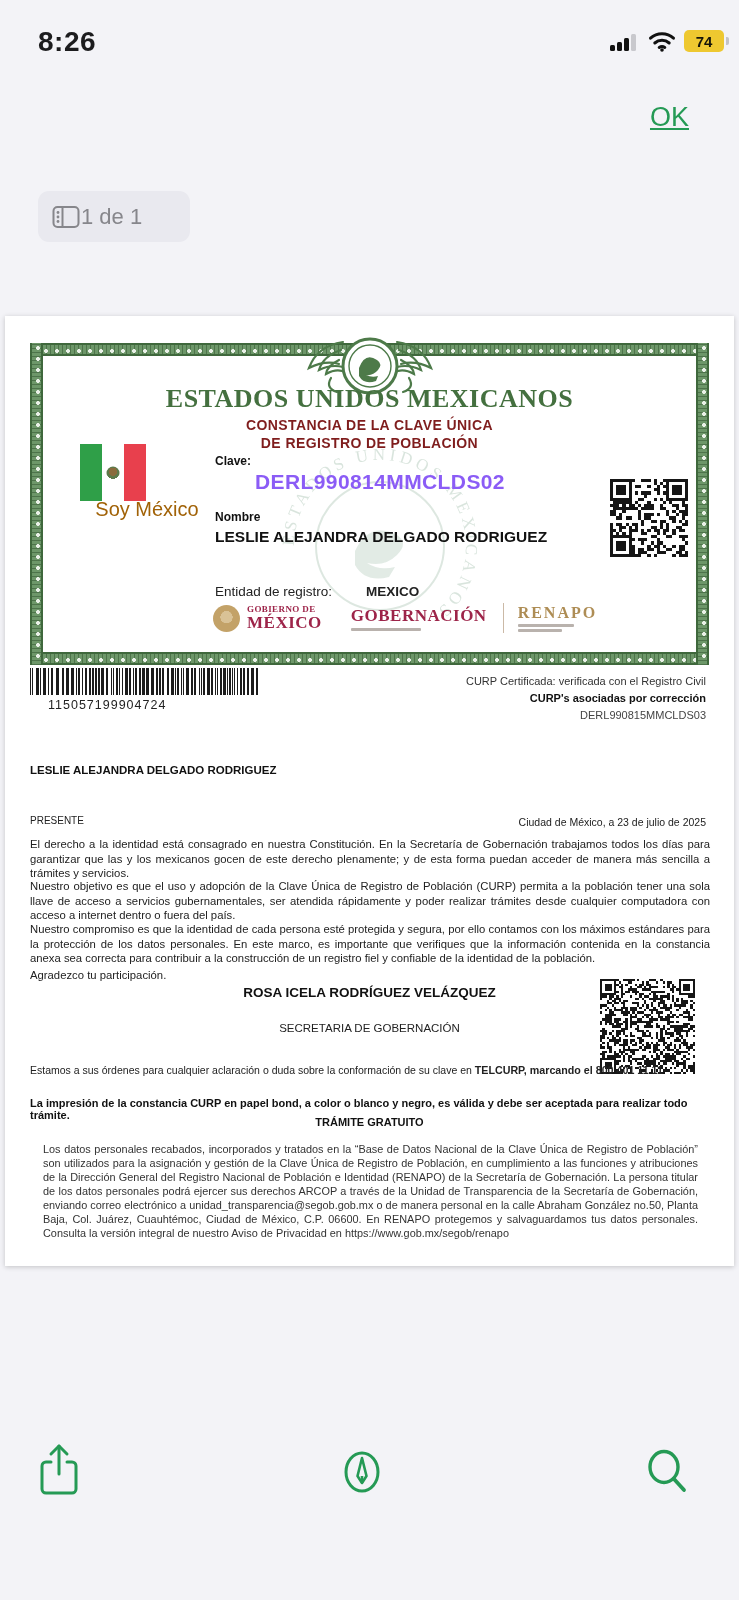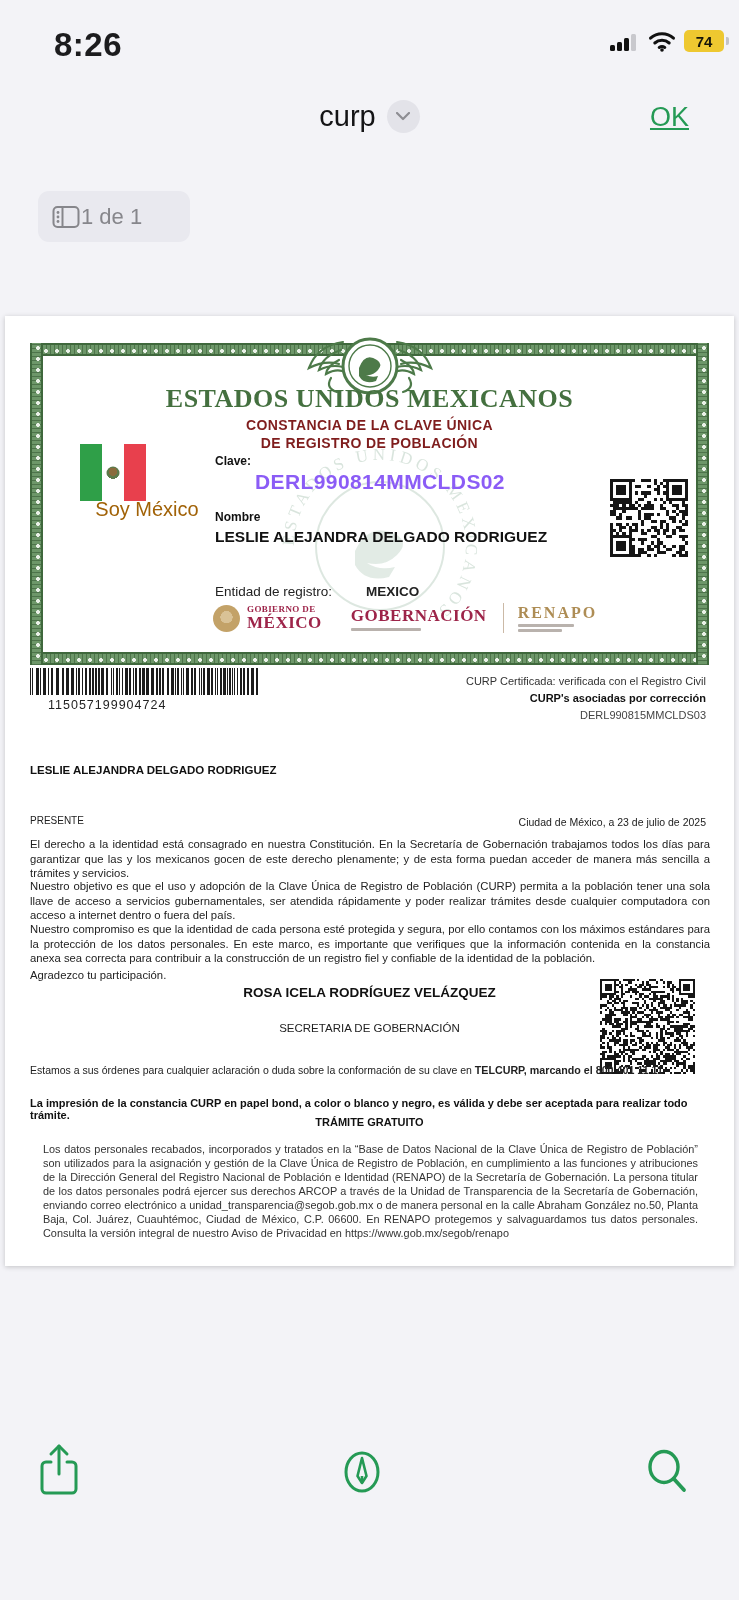--- a/index.html
+++ b/index.html
@@ -1,21 +1,21 @@
 <!DOCTYPE html>
 <html><head>
 <meta charset="utf-8">
 <style>
   html,body{margin:0;padding:0;background:#d8d8dc;}
   .screen{position:relative;width:739px;height:1600px;background:#f3f3f7;overflow:hidden;
           font-family:"Liberation Sans",sans-serif;color:#1c1c1e;}
   .abs{position:absolute;}
 
   
-  .time{left:54px;top:26px;font-size:33px;font-weight:700;letter-spacing:.5px;}
+  .time{left:38px;top:26px;font-size:28px;font-weight:700;letter-spacing:.5px;}
   .sigbars{left:610px;top:34px;display:flex;align-items:flex-end;gap:2px;height:17px;}
   .sigbars i{display:block;width:5px;background:#111;border-radius:1.5px;}
   .sigbars i:nth-child(1){height:6px}.sigbars i:nth-child(2){height:9px}
   .sigbars i:nth-child(3){height:13px}.sigbars i:nth-child(4){height:17px;background:#c8c8cd}
   .wifi{left:648px;top:30px}
   .batt{left:684px;top:30px;width:40px;height:22px;background:#eec830;border-radius:5px;
         display:flex;align-items:center;justify-content:center;font-size:15px;font-weight:700;color:#14140a;}
   .batt:after{content:"";position:absolute;right:-5px;top:7px;width:3px;height:8px;background:#c3c3c8;border-radius:0 2px 2px 0;}
 
   
@@ -122,28 +122,20 @@
   <svg class="abs wifi" width="28" height="22" viewBox="0 0 28 22">
     <path d="M2.5 8.2a17 17 0 0 1 23 0" fill="none" stroke="#111" stroke-width="3" stroke-linecap="round"></path>
     <path d="M6.8 13a11 11 0 0 1 14.4 0" fill="none" stroke="#111" stroke-width="3" stroke-linecap="round"></path>
     <path d="M11.2 17.4a5 5 0 0 1 5.6 0" fill="none" stroke="#111" stroke-width="3" stroke-linecap="round"></path>
     <circle cx="14" cy="20" r="1.8" fill="#111"></circle>
   </svg>
   <div class="abs batt">
     <span>74</span>
   </div>
 
-  <div class="abs navtitle">
-    <span class="t">curp</span>
-    <span class="chev">
-      <svg width="14" height="9" viewBox="0 0 14 9">
-          <path d="M1 1l6 6 6-6" fill="none" stroke="#8e8e93" stroke-width="2.2" stroke-linecap="round" stroke-linejoin="round"></path>
-        </svg>
-    </span>
-  </div>
   <div class="abs ok">OK</div>
 
   <div class="abs pill">
     <svg width="28" height="24" viewBox="0 0 28 24">
       <rect x="1.5" y="2" width="25" height="20" rx="4" fill="none" stroke="#86868b" stroke-width="2"></rect>
       <line x1="10.5" y1="2" x2="10.5" y2="22" stroke="#86868b" stroke-width="2"></line>
       <circle cx="6" cy="7.5" r="1.4" fill="#86868b"></circle>
         <circle cx="6" cy="12" r="1.4" fill="#86868b"></circle>
         <circle cx="6" cy="16.5" r="1.4" fill="#86868b"></circle>
     </svg>

